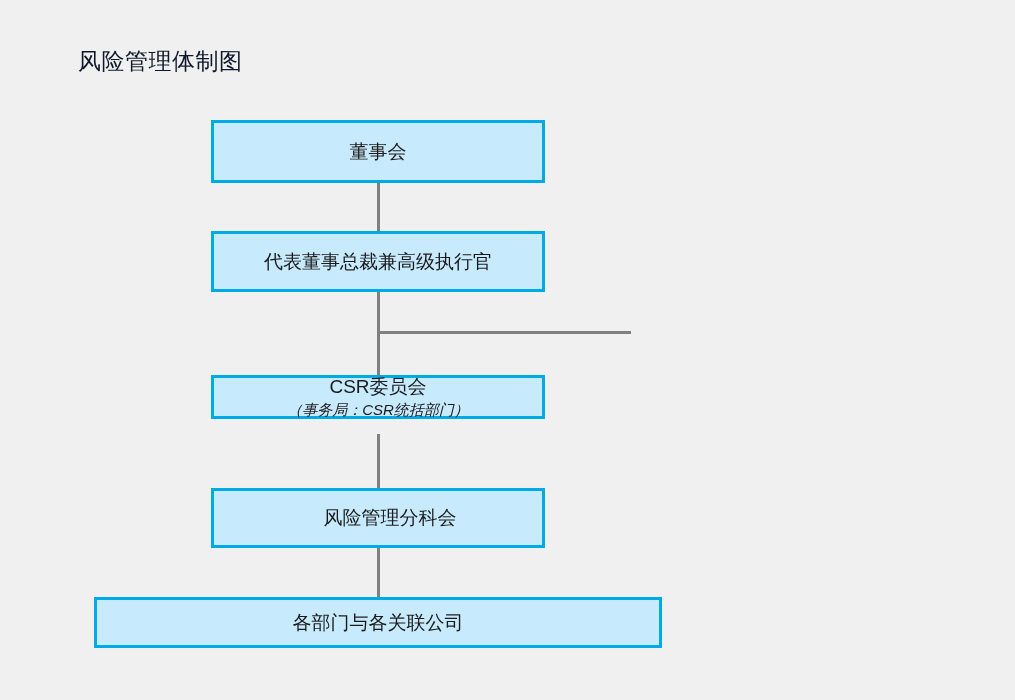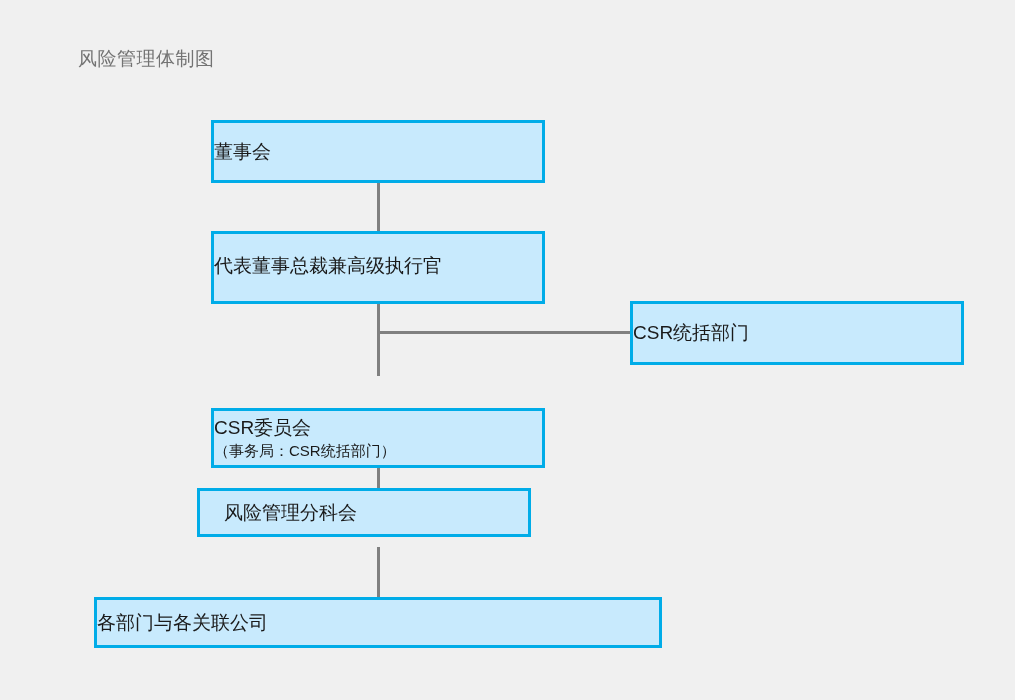--- a/index.html
+++ b/index.html
@@ -15,46 +15,47 @@
   }
   #diagram-root {
     position: relative;
     width: 1015px;
     height: 700px;
   }
   .chart-title {
     position: absolute;
     left: 78px;
     top: 46px;
-    font-size: 19px;
-    color: #737373;
+    font-size: 23px;
+    color: #0f172a;
     letter-spacing: 0.5px;
     white-space: nowrap;
   }
   .node {
     position: absolute;
     box-sizing: border-box;
     background: #c8eafd;
     border: 3px solid #00ace8;
     display: flex;
     flex-direction: column;
-    align-items: flex-start;
+    align-items: center;
     justify-content: center;
     color: #1a1a1a;
     text-align: center;
     line-height: 1.25;
   }
   .node .node-title {
     font-size: 19px;
     white-space: nowrap;
   }
   .node .node-sub {
     font-size: 15px;
     white-space: nowrap;
     margin-top: 2px;
+    font-style: italic;
   }
   .connector {
     position: absolute;
     background: #808080;
   }
   .connector.v { width: 3px; }
   .connector.h { height: 3px; }
 </style>
 </head>
 <body>
@@ -70,34 +71,31 @@
   <div class="connector h" style="left:377px; top:331px; width:254px;"></div>
 
   <div class="connector v" style="left:377px; top:434px; height:56px;"></div>
 
   <div class="connector v" style="left:377px; top:547px; height:51px;"></div>
 
   <div class="node" style="left:211px; top:120px; width:334px; height:63px;">
     <span class="node-title">董事会</span>
   </div>
 
-  <div class="node" style="left:211px; top:231px; width:334px; height:73px;font-family:Liberation Mono, monospace;">
+  <div class="node" style="left:211px; top:231px; width:334px; height:61px;">
     <span class="node-title">代表董事总裁兼高级执行官</span>
   </div>
 
-  <div class="node" style="left:630px; top:301px; width:334px; height:64px;">
-    <span class="node-title">CSR统括部门</span>
-  </div>
 
-  <div class="node" style="left:211px; top:375px; width:334px; height:60px;margin-top:33px;">
+  <div class="node" style="left:211px; top:375px; width:334px; height:44px;">
     <span class="node-title">CSR委员会</span>
     <span class="node-sub">（事务局：CSR统括部门）</span>
   </div>
 
-  <div class="node" style="left:197px; top:488px; width:334px; height:49px;padding-left:24px;">
+  <div class="node" style="left:211px; top:488px; width:334px; height:60px;padding-left:24px;">
     <span class="node-title">风险管理分科会</span>
   </div>
 
   <div class="node" style="left:94px; top:597px; width:568px; height:51px;">
     <span class="node-title">各部门与各关联公司</span>
   </div>
 
 </div>
 
 </body></html>

